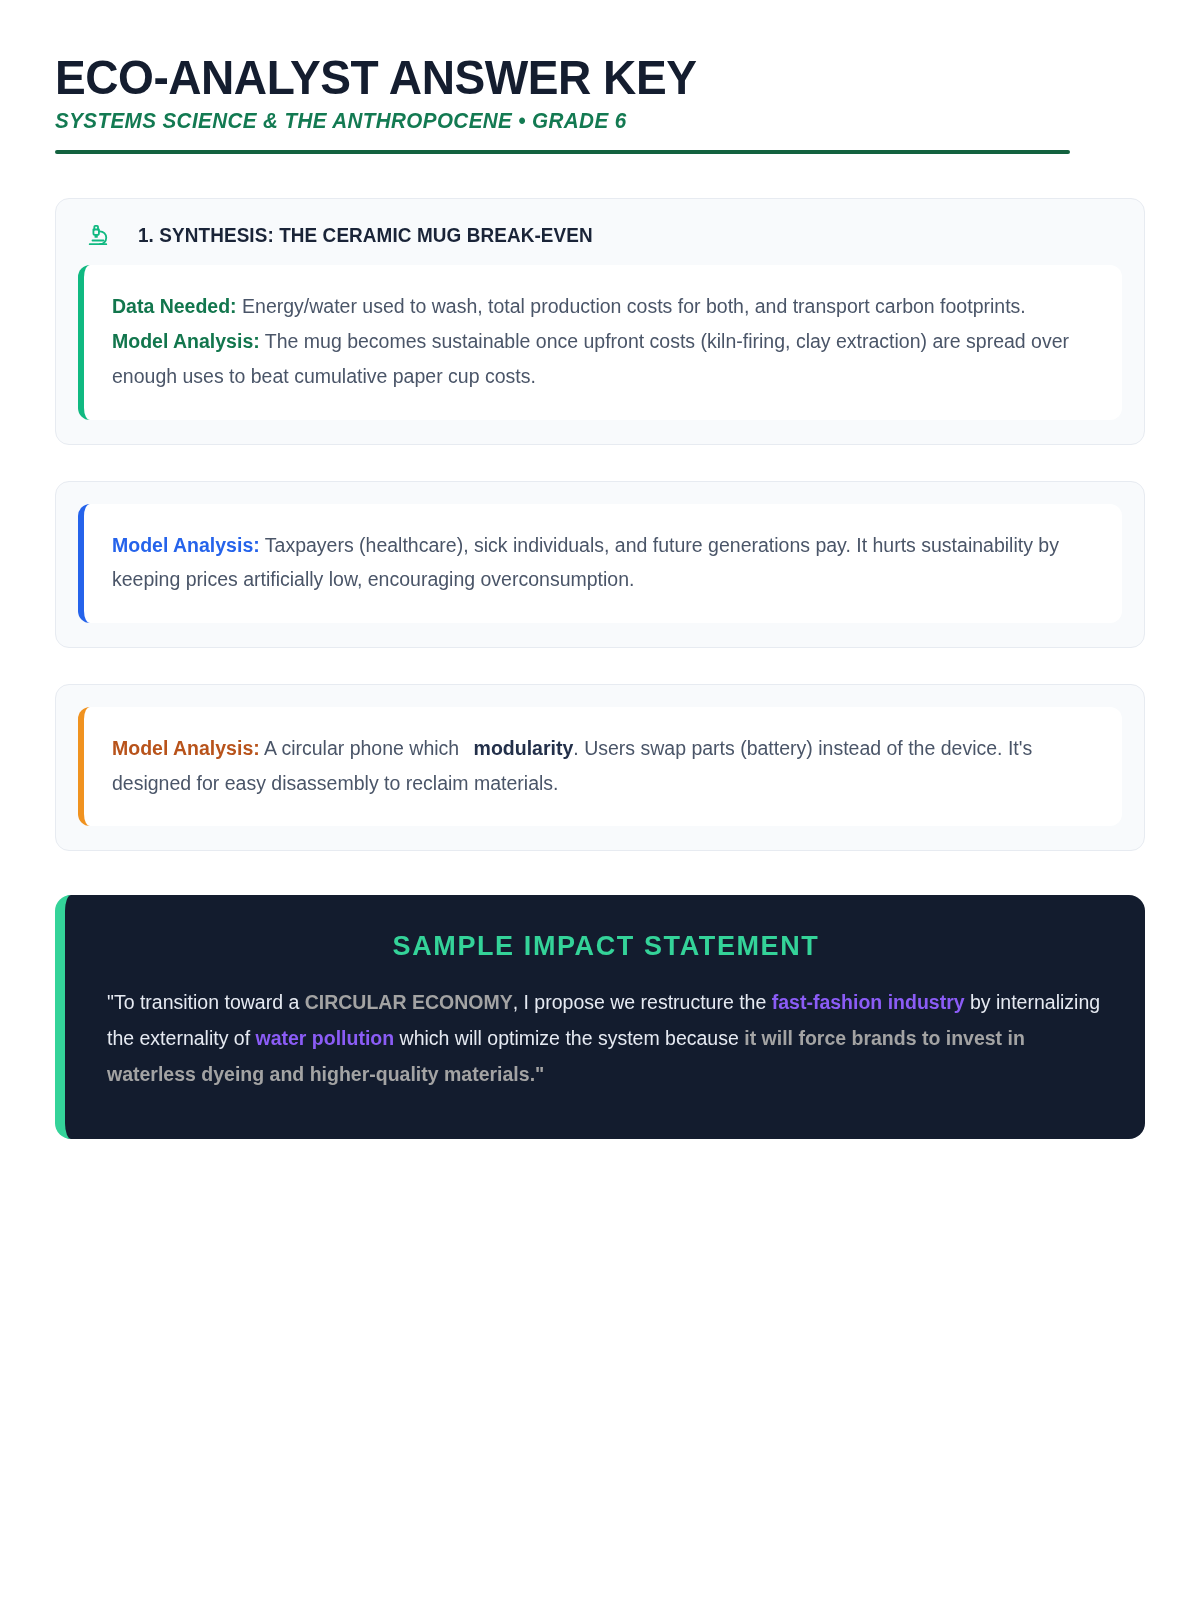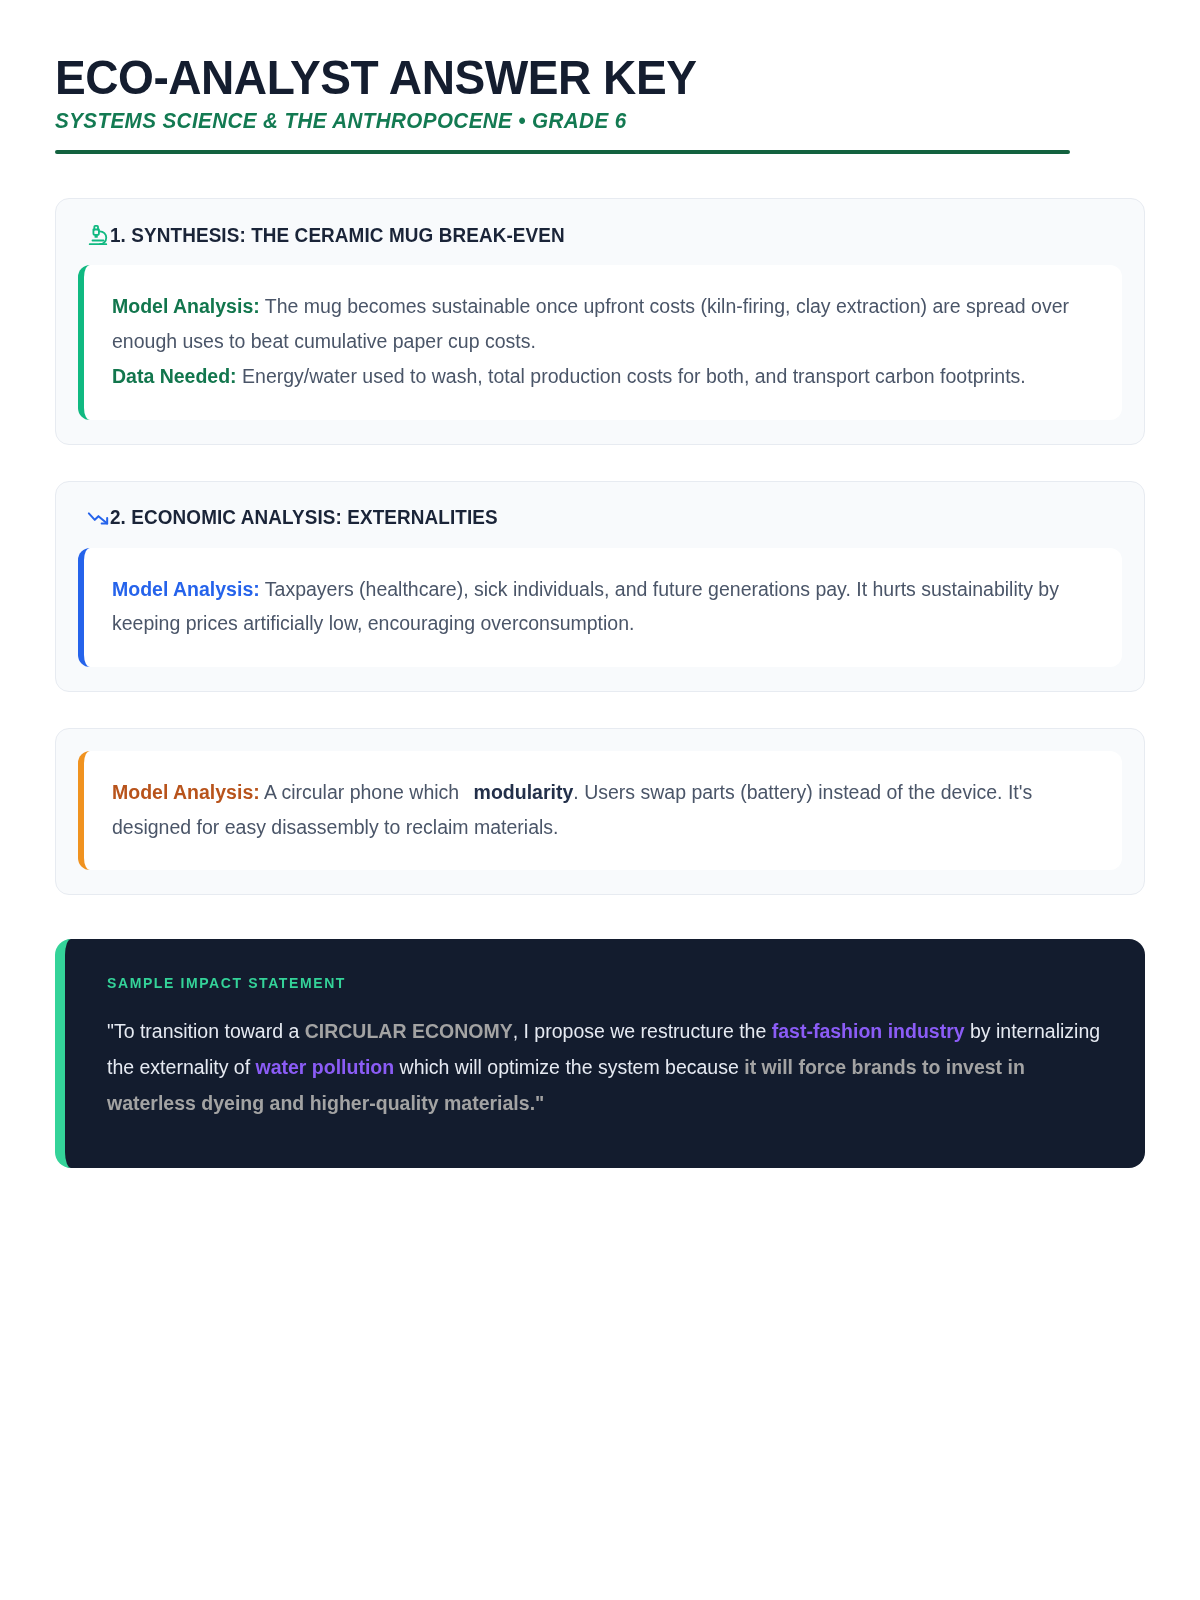--- a/index.html
+++ b/index.html
@@ -58,21 +58,21 @@
     background: #f8fafc;
     border: 1px solid #e7ebf1;
     border-radius: 14px;
     box-sizing: border-box;
     padding: 22px 22px 24px 22px;
     margin-bottom: 36px;
   }
   .card-head {
     display: flex;
     align-items: center;
-    gap: 0;
+    gap: 28px;
     padding: 2px 0 18px 8px;
   }
   .card-icon {
     width: 24px;
     height: 24px;
     flex: 0 0 24px;
     display: flex;
     align-items: center;
     justify-content: center;
   }
@@ -116,25 +116,26 @@
     position: relative;
     background: #131c2e;
     border-radius: 16px;
     border-left: 10px solid #34d399;
     box-sizing: border-box;
     padding: 36px 40px 46px 42px;
     margin-top: 44px;
   }
   .impact-head {
     font-family: "Liberation Sans Narrow", "Liberation Sans", sans-serif;
-    font-size: 14px;
+    font-size: 27px;
     font-weight: 700;
     letter-spacing: 1.6px;
     color: #34d399;
     margin: 0 0 22px 0;
+    text-align: center;
   }
   .impact-body {
     margin: 0;
     font-size: 19.5px;
     line-height: 1.85;
     color: #e6eaf2;
     font-weight: 400;
   }
   .impact-body .wbold { font-weight: 700; color: #a3a3a3; }
   .impact-body .mint  { font-weight: 700; color: #8b5cf6; }
@@ -158,35 +159,26 @@
             <path d="M3 22h18"></path>
           <path d="M14 22a7 7 0 1 0 0-14h-1"></path>
           <path d="M9 14h2"></path>
           <path d="M9 12a2 2 0 0 1-2-2V6h6v4a2 2 0 0 1-2 2Z"></path>
           <path d="M12 6V3a1 1 0 0 0-1-1H9a1 1 0 0 0-1 1v3"></path>
         </svg>
       </span>
       <span class="card-title">1. SYNTHESIS: THE CERAMIC MUG BREAK-EVEN</span>
     </div>
     <div class="answer green">
+      <p><span class="lbl green">Data Needed:</span><span> Energy/water used to wash, total production costs for both, and transport carbon footprints.</span></p>
       <p><span class="lbl green">Model Analysis:</span><span> The mug becomes sustainable once upfront costs (kiln-firing, clay extraction) are spread over enough uses to beat cumulative paper cup costs.</span></p>
-      <p><span class="lbl green">Data Needed:</span><span> Energy/water used to wash, total production costs for both, and transport carbon footprints.</span></p>
     </div>
   </div>
 
   <div class="card">
-    <div class="card-head">
-      <span class="card-icon">
-        <svg width="22" height="22" viewBox="0 0 24 24" fill="none" stroke="#2563eb" stroke-width="2.2" stroke-linecap="round" stroke-linejoin="round">
-          <polyline points="2 7 8.5 14 12.5 10 22 18"></polyline>
-          <polyline points="16 18 22 18 22 12"></polyline>
-        </svg>
-      </span>
-      <span class="card-title">2. ECONOMIC ANALYSIS: EXTERNALITIES</span>
-    </div>
     <div class="answer blue">
       <p><span class="lbl blue">Model Analysis:</span><span> Taxpayers (healthcare), sick individuals, and future generations pay. It hurts sustainability by keeping prices artificially low, encouraging overconsumption.</span></p>
     </div>
   </div>
 
   <div class="card">
     <div class="answer orange">
       <p><span class="lbl orange">Model Analysis:</span><span> A circular phone which </span><span class="strong-dark">modularity</span><span>. Users swap parts (battery) instead of the device. It's designed for easy disassembly to reclaim materials.</span></p>
     </div>
   </div>

